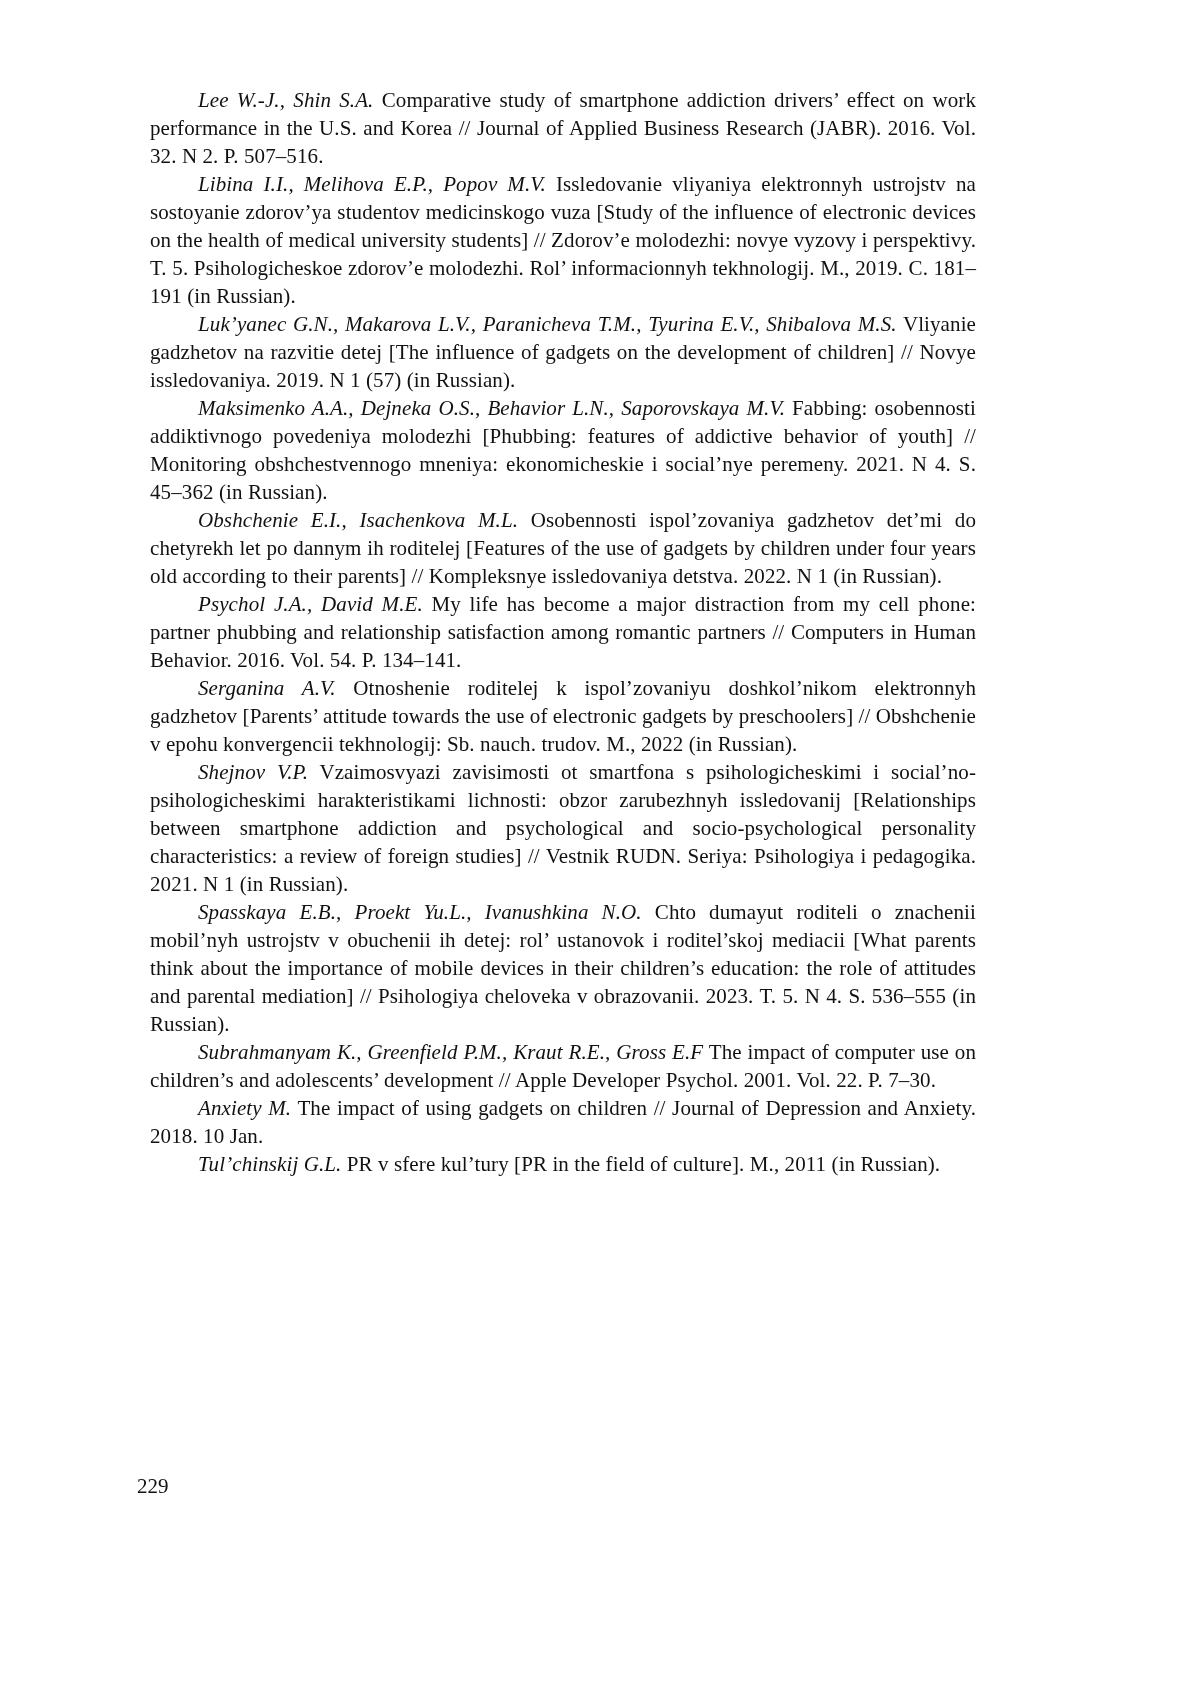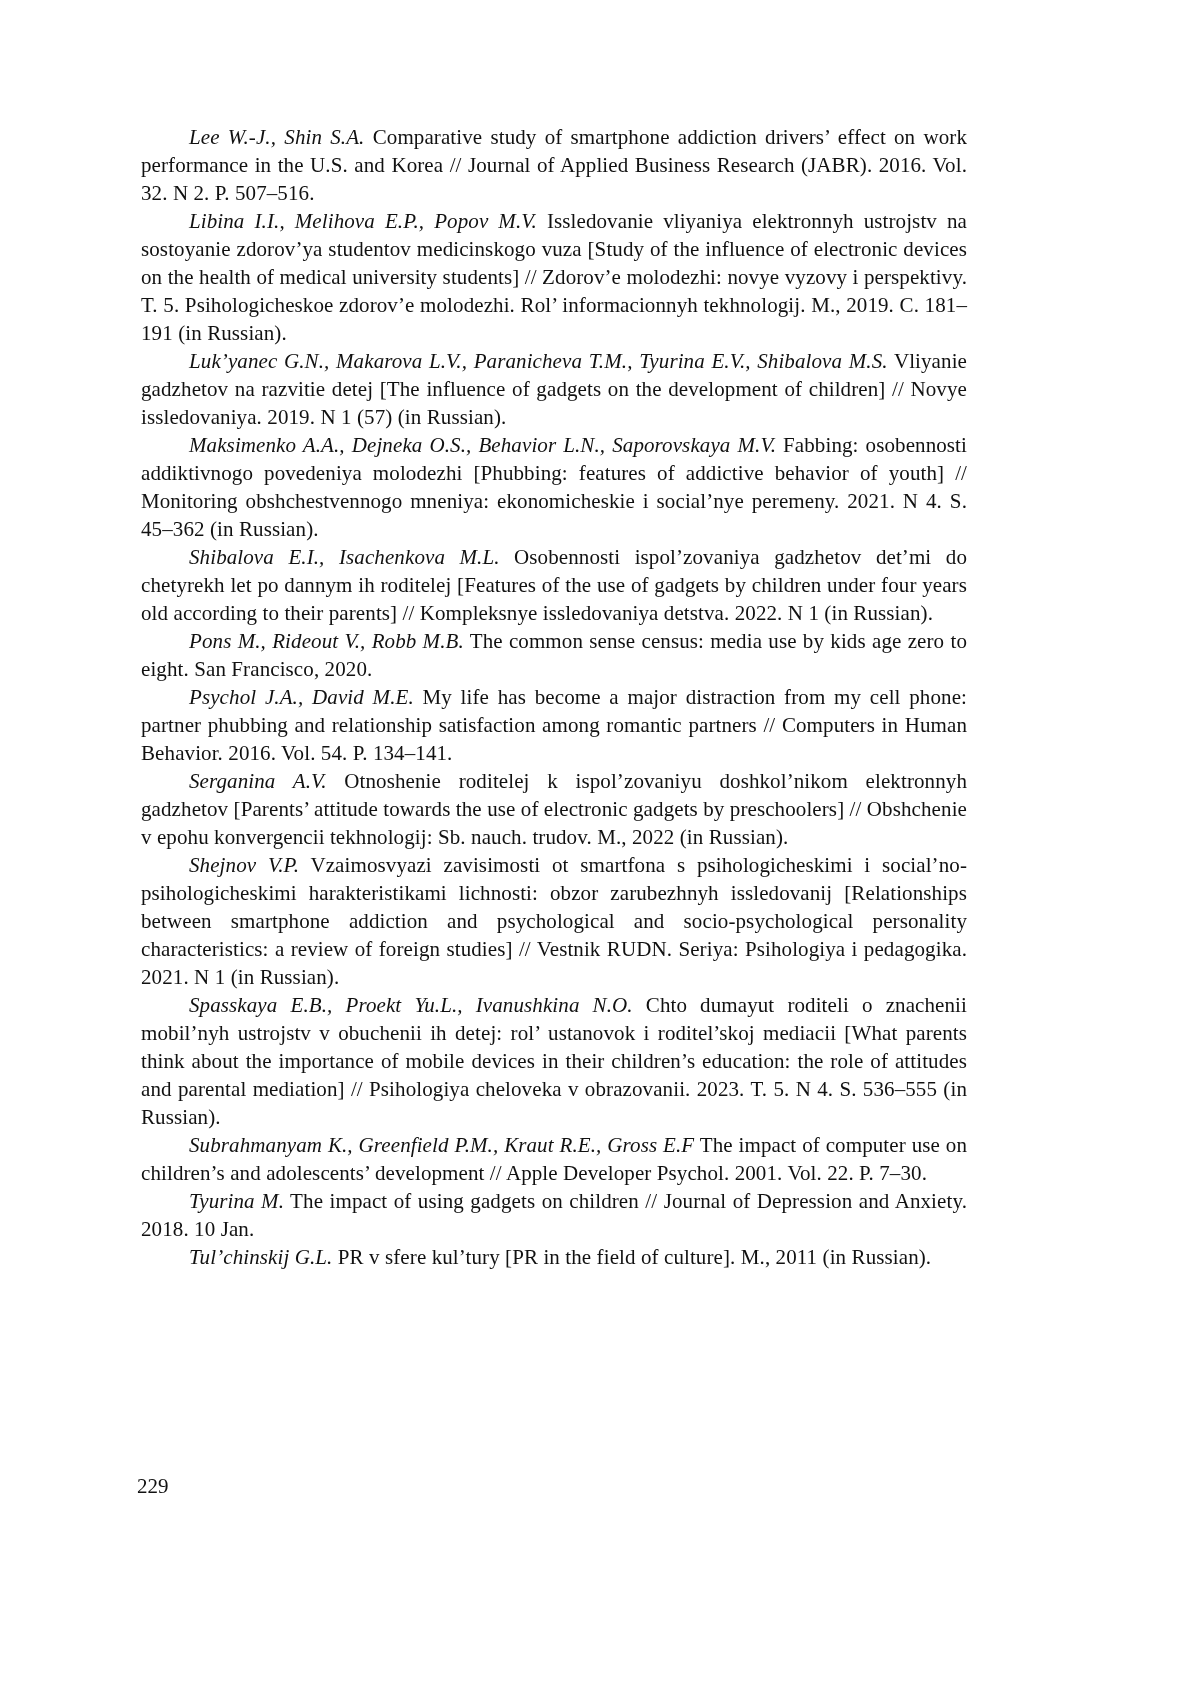--- a/index.html
+++ b/index.html
@@ -11,24 +11,23 @@
     position: relative;
     width: 1200px;
     height: 1703px;
     background: #ffffff;
     overflow: hidden;
     font-family: "Liberation Serif", "DejaVu Serif", serif;
     color: #111111;
   }
   .content {
     position: absolute;
-    left: 141px;
+    left: 150px;
     top: 86px;
     width: 826px;
-    margin-top: 37px;
   }
   p.ref {
     margin: 0;
     padding: 0;
     font-size: 21px;
     line-height: 28px;
     text-align: justify;
     text-indent: 48px;
     letter-spacing: 0.1px;
   }
@@ -53,35 +52,34 @@
 
     <p class="ref"><span class="authors">Lee W.-J., Shin S.A.</span><span> Comparative study of smartphone addiction drivers’ effect on work performance in the U.S. and Korea // Journal of Applied Business Research (JABR). 2016. Vol. 32. N 2. P. 507–516.</span></p>
 
 
     <p class="ref"><span class="authors">Libina I.I., Melihova E.P., Popov M.V.</span><span> Issledovanie vliyaniya elektronnyh ustrojstv na sostoyanie zdorov’ya studentov medicinskogo vuza [Study of the influence of electronic devices on the health of medical university students] // Zdorov’e molodezhi: novye vyzovy i perspektivy. T. 5. Psihologicheskoe zdorov’e molodezhi. Rol’ informacionnyh tekhnologij. M., 2019. C. 181–191 (in Russian).</span></p>
 
     <p class="ref"><span class="authors">Luk’yanec G.N., Makarova L.V., Paranicheva T.M., Tyurina E.V., Shibalova M.S.</span><span> Vliyanie gadzhetov na razvitie detej [The influence of gadgets on the development of children] // Novye issledovaniya. 2019. N 1 (57) (in Russian).</span></p>
 
     <p class="ref"><span class="authors">Maksimenko A.A., Dejneka O.S., Behavior L.N., Saporovskaya M.V.</span><span> Fabbing: osobennosti addiktivnogo povedeniya molodezhi [Phubbing: features of addictive behavior of youth] // Monitoring obshchestvennogo mneniya: ekonomicheskie i social’nye peremeny. 2021. N 4. S. 45–362 (in Russian).</span></p>
 
-    <p class="ref"><span class="authors">Shibalova E.I., Isachenkova M.L.</span><span> Osobennosti ispol’zovaniya gadzhetov det’mi do chetyrekh let po dannym ih roditelej [Features of the use of gadgets by children under four years old according to their parents] // Kompleksnye issledovaniya detstva. 2022. N 1 (in Russian).</span></p>
+    <p class="ref"><span class="authors">Obshchenie E.I., Isachenkova M.L.</span><span> Osobennosti ispol’zovaniya gadzhetov det’mi do chetyrekh let po dannym ih roditelej [Features of the use of gadgets by children under four years old according to their parents] // Kompleksnye issledovaniya detstva. 2022. N 1 (in Russian).</span></p>
 
-    <p class="ref"><span class="authors">Pons M., Rideout V., Robb M.B.</span><span> The common sense census: media use by kids age zero to eight. San Francisco, 2020.</span></p>
 
 
     <p class="ref"><span class="authors">Psychol J.A., David M.E.</span><span> My life has become a major distraction from my cell phone: partner phubbing and relationship satisfaction among romantic partners // Computers in Human Behavior. 2016. Vol. 54. P. 134–141.</span></p>
 
     <p class="ref"><span class="authors">Serganina A.V.</span><span> Otnoshenie roditelej k ispol’zovaniyu doshkol’nikom elektronnyh gadzhetov [Parents’ attitude towards the use of electronic gadgets by preschoolers] // Obshchenie v epohu konvergencii tekhnologij: Sb. nauch. trudov. M., 2022 (in Russian).</span></p>
 
     <p class="ref"><span class="authors">Shejnov V.P.</span><span> Vzaimosvyazi zavisimosti ot smartfona s psihologicheskimi i social’no-psihologicheskimi harakteristikami lichnosti: obzor zarubezhnyh issledovanij [Relationships between smartphone addiction and psychological and socio-psychological personality characteristics: a review of foreign studies] // Vestnik RUDN. Seriya: Psihologiya i pedagogika. 2021. N 1 (in Russian).</span></p>
 
     <p class="ref"><span class="authors">Spasskaya E.B., Proekt Yu.L., Ivanushkina N.O.</span><span> Chto dumayut roditeli o znachenii mobil’nyh ustrojstv v obuchenii ih detej: rol’ ustanovok i roditel’skoj mediacii [What parents think about the importance of mobile devices in their children’s education: the role of attitudes and parental mediation] // Psihologiya cheloveka v obrazovanii. 2023. T. 5. N 4. S. 536–555 (in Russian).</span></p>
 
     <p class="ref"><span class="authors">Subrahmanyam K., Greenfield P.M., Kraut R.E., Gross E.F</span><span> The impact of computer use on children’s and adolescents’ development // Apple Developer Psychol. 2001. Vol. 22. P. 7–30.</span></p>
 
-    <p class="ref"><span class="authors">Tyurina M.</span><span> The impact of using gadgets on children // Journal of Depression and Anxiety. 2018. 10 Jan.</span></p>
+    <p class="ref"><span class="authors">Anxiety M.</span><span> The impact of using gadgets on children // Journal of Depression and Anxiety. 2018. 10 Jan.</span></p>
 
     <p class="ref"><span class="authors">Tul’chinskij G.L.</span><span> PR v sfere kul’tury [PR in the field of culture]. M., 2011 (in Russian).</span></p>
 
   </div>
 
   <div class="page-number">229</div>
 </div>
 
 </body></html>

